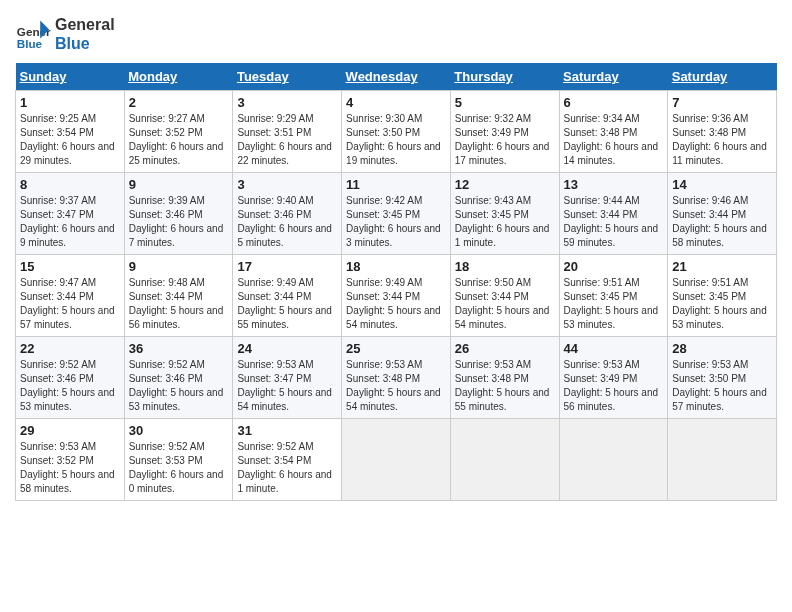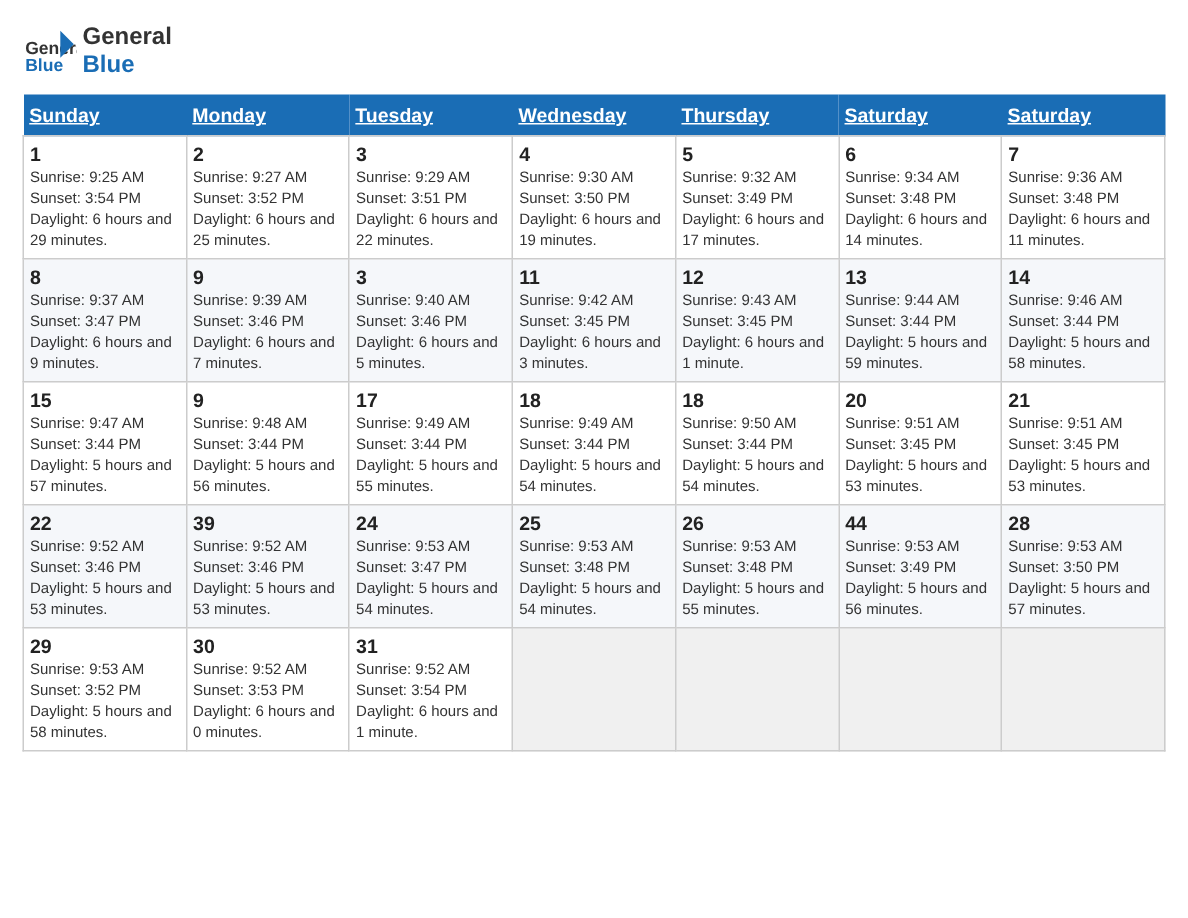--- a/index.html
+++ b/index.html
@@ -289,21 +289,21 @@
       <tr>
         <td>
         <span class="day-num">22</span>
         <div class="day-info">
           Sunrise: 9:52 AM<br>
           Sunset: 3:46 PM<br>
           Daylight: 5 hours and 53 minutes.
         </div>
       </td>
         <td>
-        <span class="day-num">39</span>
+        <span class="day-num">36</span>
         <div class="day-info">
           Sunrise: 9:52 AM<br>
           Sunset: 3:46 PM<br>
           Daylight: 5 hours and 53 minutes.
         </div>
       </td>
         <td>
         <span class="day-num">24</span>
         <div class="day-info">
           Sunrise: 9:53 AM<br>

